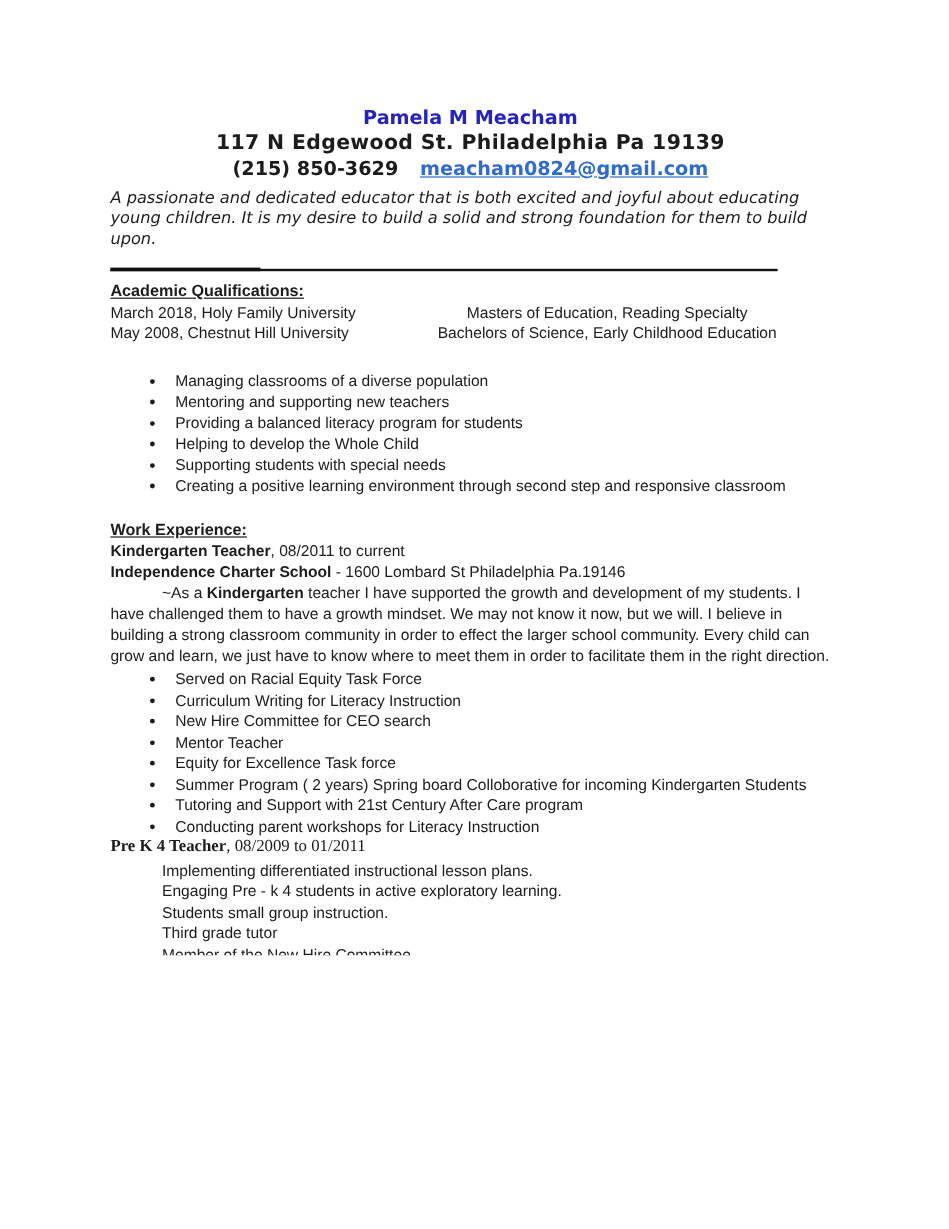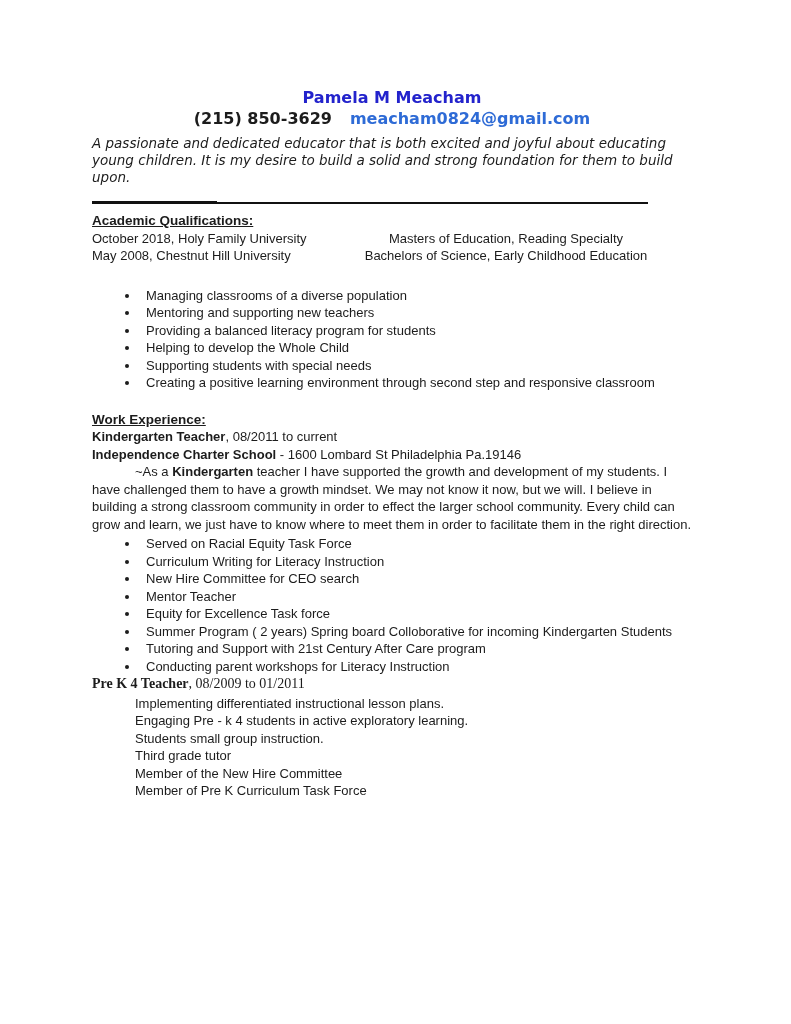--- a/index.html
+++ b/index.html
@@ -36,20 +36,21 @@
     letter-spacing:.3px;
   }
   .contact{
     font-size:16px;
     font-weight:bold;
     line-height:22px;
   }
   .contact .phone{margin-right:18px;}
   .contact .email{
     color:var(--link-blue);
+    text-decoration:underline;
     font-weight:bold;
     cursor:pointer;
   }
   .tagline{
     margin:5px 0 0 0;
     text-align:left;
     font-style:italic;
     font-size:13.5px;
     line-height:17px;
     font-family:"DejaVu Sans","Liberation Sans",sans-serif;
@@ -110,35 +111,36 @@
     font-size:14px;
   }
 </style>
 </head>
 <body>
 
 <div class="page">
 
   <header class="hdr">
     <div class="name">Pamela M Meacham</div>
+    <div class="addr">117 N Edgewood St. Philadelphia Pa 19139</div>
     <div class="contact">
       <span class="phone">(215) 850-3629</span><a class="email">meacham0824@gmail.com</a>
     </div>
     <p class="tagline">A passionate and dedicated educator that is both excited and joyful about educating young children. It is my desire to build a solid and strong foundation for them to build upon.</p>
   </header>
 
   <div class="rule">
     <span class="thick"></span>
     <span class="long"></span>
   </div>
 
   <section class="sec-academic">
     <h2>Academic Qualifications:</h2>
     <div class="qrow">
-      <span class="qleft">October 2018, Holy Family University</span>
+      <span class="qleft">March 2018, Holy Family University</span>
       <span class="qright">Masters of Education, Reading Specialty</span>
     </div>
     <div class="qrow">
       <span class="qleft">May 2008, Chestnut Hill University</span>
       <span class="qright">Bachelors of Science, Early Childhood Education</span>
     </div>
   </section>
 
   <section class="sec-skills">
     <ul class="bullets">

